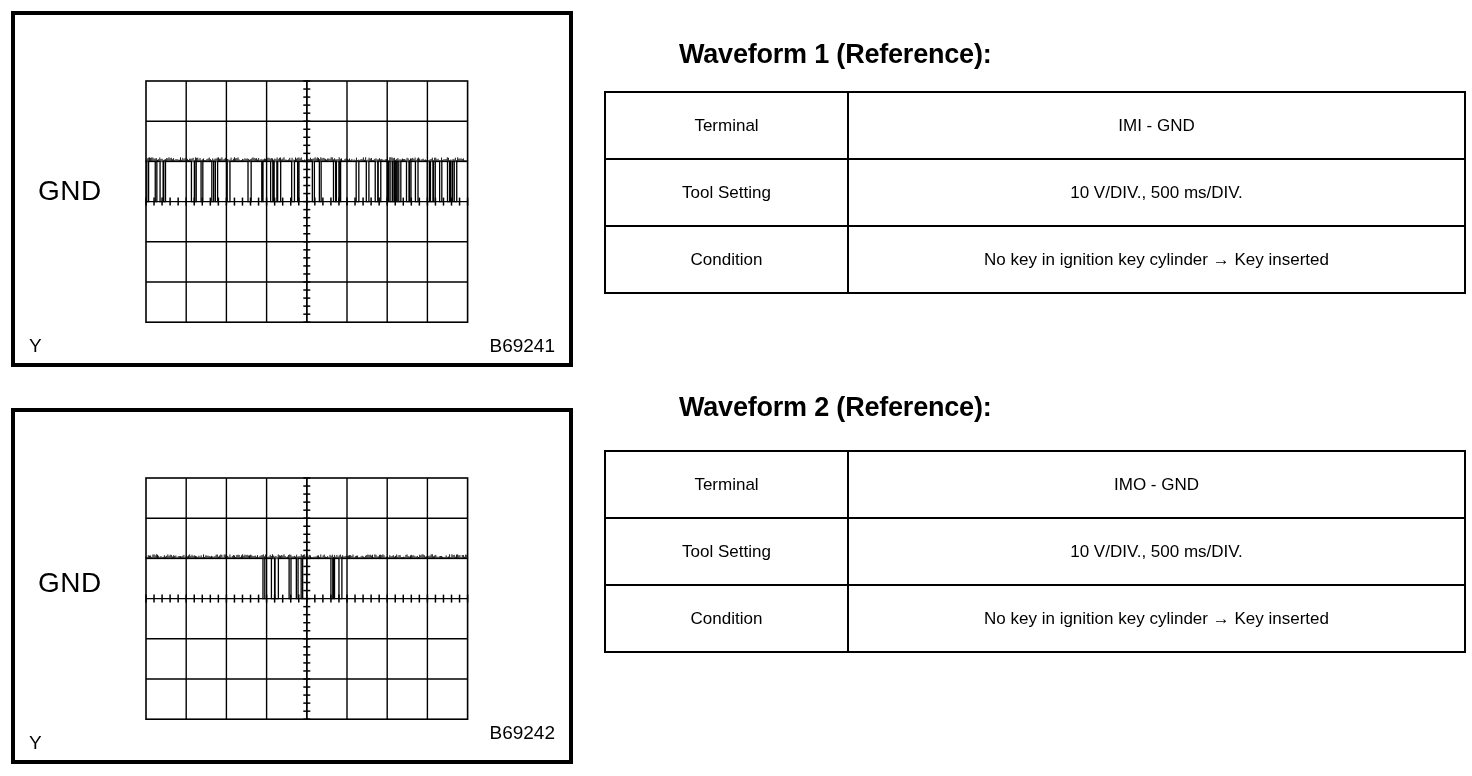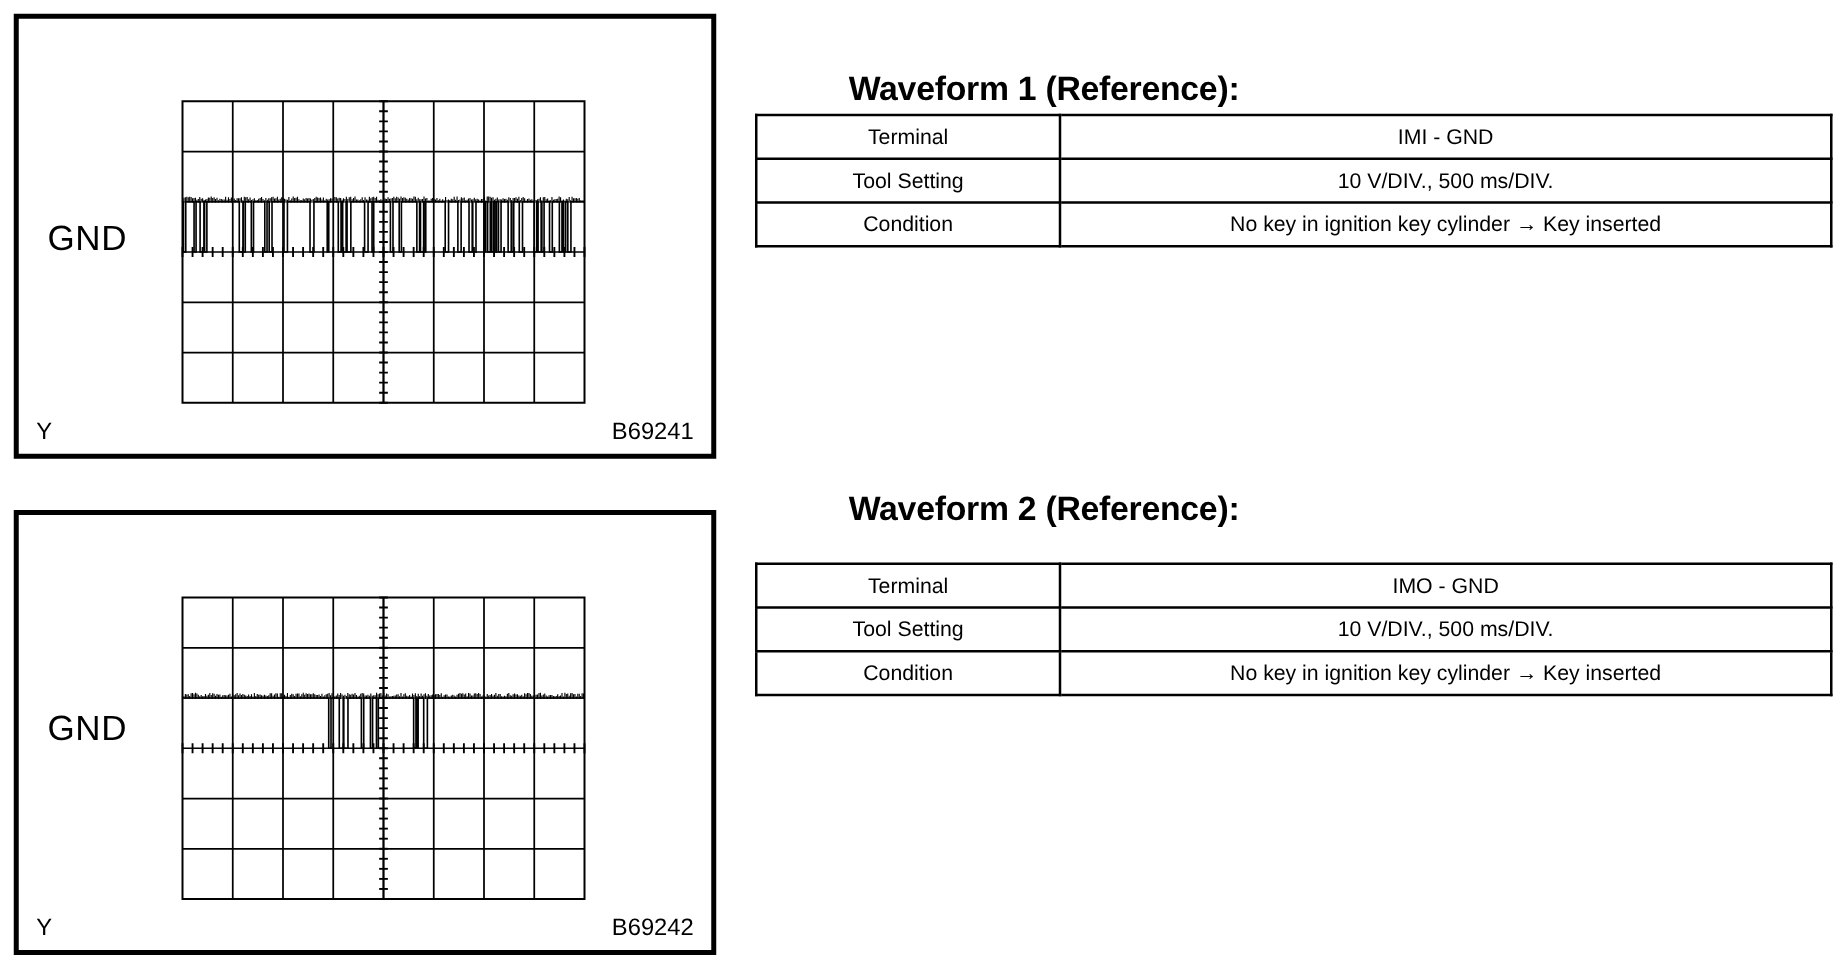--- a/index.html
+++ b/index.html
@@ -45,52 +45,52 @@
   .corner-label {
     position: absolute;
     font-size: 19px;
     white-space: nowrap;
   }
   .corner-label.left  { left: 14px; }
   .corner-label.right { right: 14px; }
   #panel-1-axis-label { bottom: 6px; }
   #panel-1-code       { bottom: 6px; }
   #panel-2-axis-label { bottom: 6px; }
-  #panel-2-code       { bottom: 6px; }
+  #panel-2-code       { bottom: 16px; }
 
   .scope-svg {
     position: absolute;
     left: 0;
     top: 0;
   }
 
   
   .wf-heading {
     position: absolute;
     font-size: 27px;
     font-weight: bold;
     letter-spacing: -0.2px;
     white-space: nowrap;
   }
-  #waveform-1-heading { left: 679px; top: 56px; }
+  #waveform-1-heading { left: 679px; top: 39px; }
   #waveform-2-heading { left: 679px; top: 392px; }
 
   table.spec-table {
     position: absolute;
     border-collapse: collapse;
     table-layout: fixed;
     background: #ffffff;
   }
   #spec-table-1 { left: 604px; top: 91px;  width: 840px; }
   #spec-table-2 { left: 604px; top: 450px; width: 840px; }
 
   table.spec-table td {
     border: 2px solid #000000;
     height: 33px;
-    padding: 0 4px;
+    padding: 16px 4px;
     text-align: center;
     vertical-align: middle;
     font-size: 17px;
     font-weight: 400;
     white-space: nowrap;
   }
   table.spec-table td.label-col { width: 233px; }
   table.spec-table td.value-col { width: 607px; }
 </style>
 </head>

